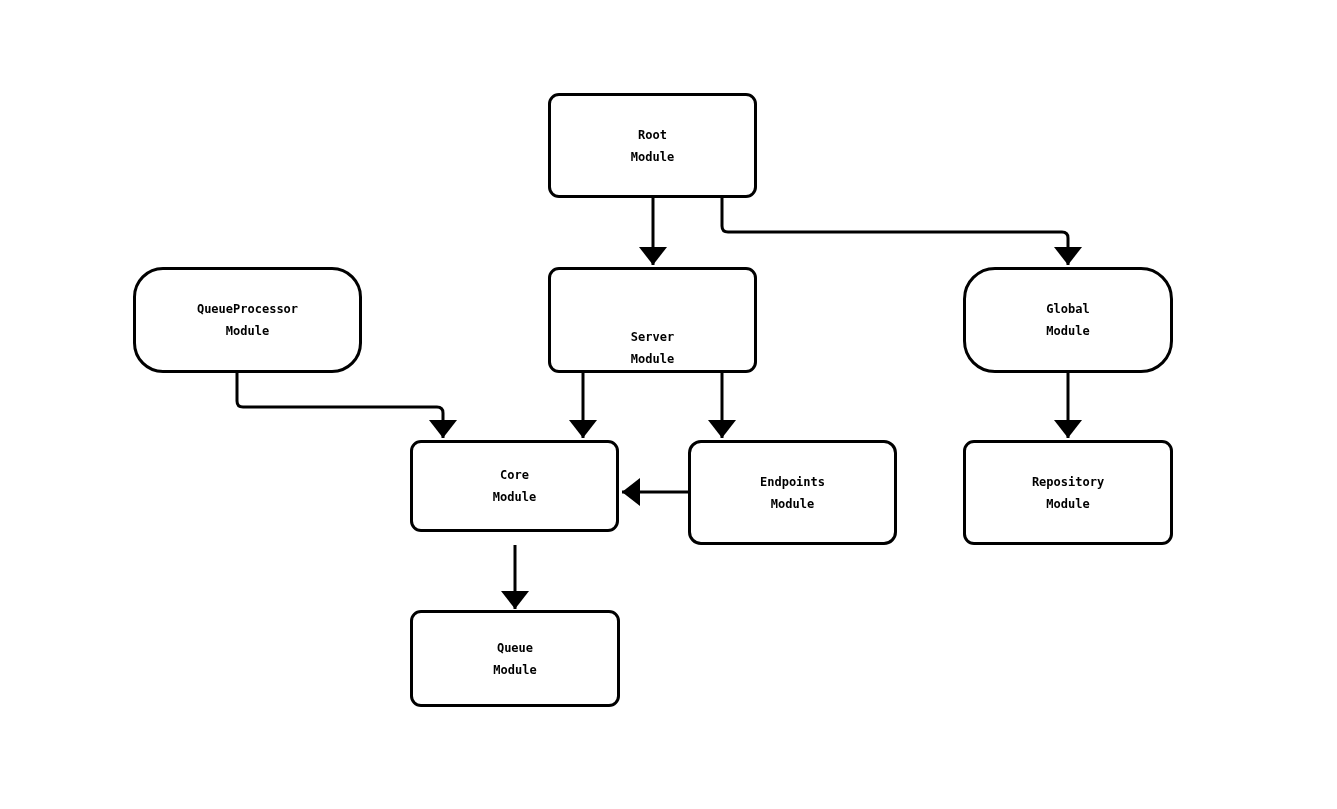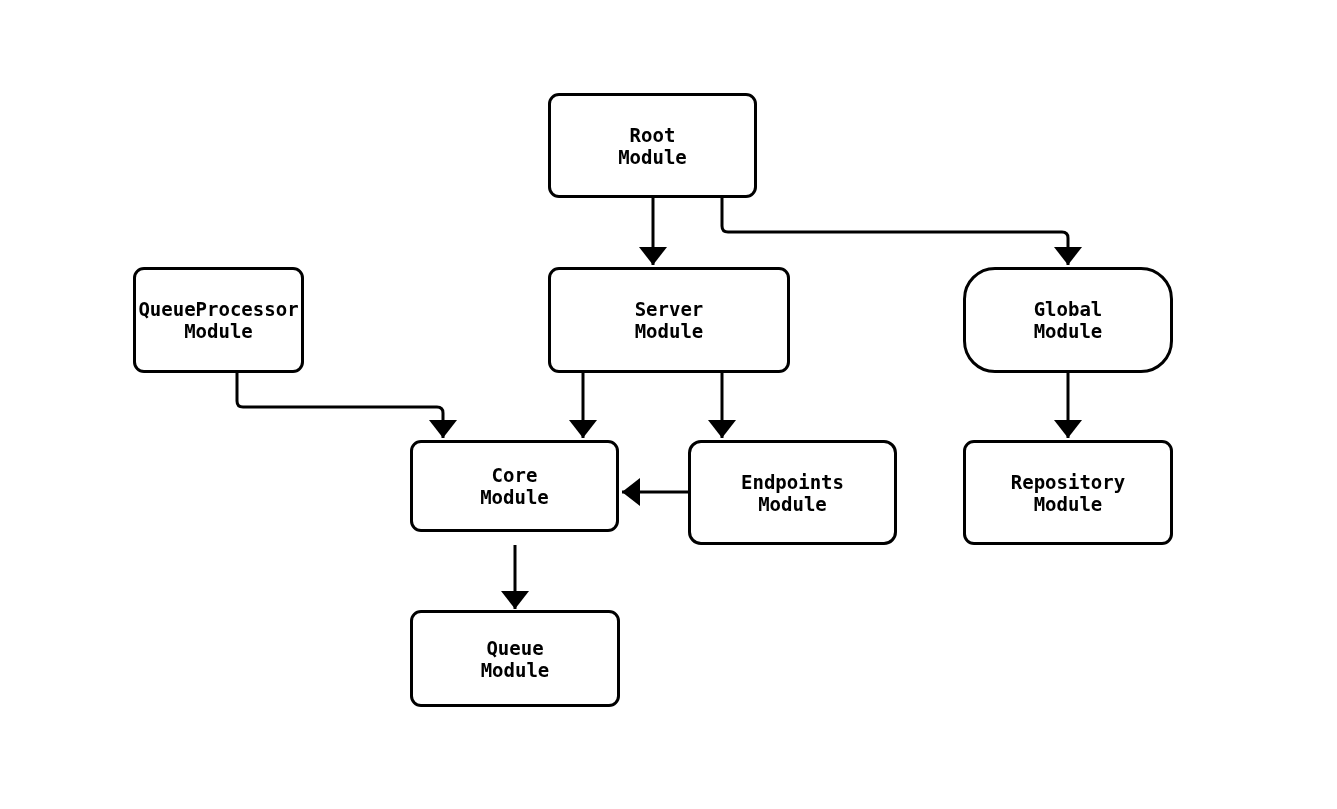--- a/index.html
+++ b/index.html
@@ -31,30 +31,30 @@
     position: absolute;
     box-sizing: border-box;
     background: #ffffff;
     border: 3px solid #000000;
     border-radius: 11px;
     display: flex;
     align-items: center;
     justify-content: center;
   }
   .node-label {
-    font-size: 19px;
+    font-size: 12px;
     font-weight: bold;
     line-height: 22px;
     color: #000000;
     text-align: center;
     white-space: pre-line;
   }
   .node-root          { left: 548px;  top: 93px;  width: 209px; height: 105px; }
-  .node-queueprocessor{ left: 133px;  top: 267px; width: 171px; height: 106px; }
-  .node-server        { left: 548px;  top: 267px; width: 242px; height: 106px; }
+  .node-queueprocessor{ left: 133px;  top: 267px; width: 229px; height: 106px; border-radius: 30px; }
+  .node-server        { left: 548px;  top: 267px; width: 209px; height: 106px; align-items: flex-end; }
   .node-global        { left: 963px;  top: 267px; width: 210px; height: 106px; border-radius: 32px; }
   .node-core          { left: 410px;  top: 440px; width: 209px; height: 92px; }
   .node-endpoints     { left: 688px;  top: 440px; width: 209px; height: 105px; border-radius: 13px; }
   .node-repository    { left: 963px;  top: 440px; width: 210px; height: 105px; }
   .node-queue         { left: 410px;  top: 610px; width: 210px; height: 97px; }
 </style>
 </head>
 <body>
 
 <div class="canvas">

